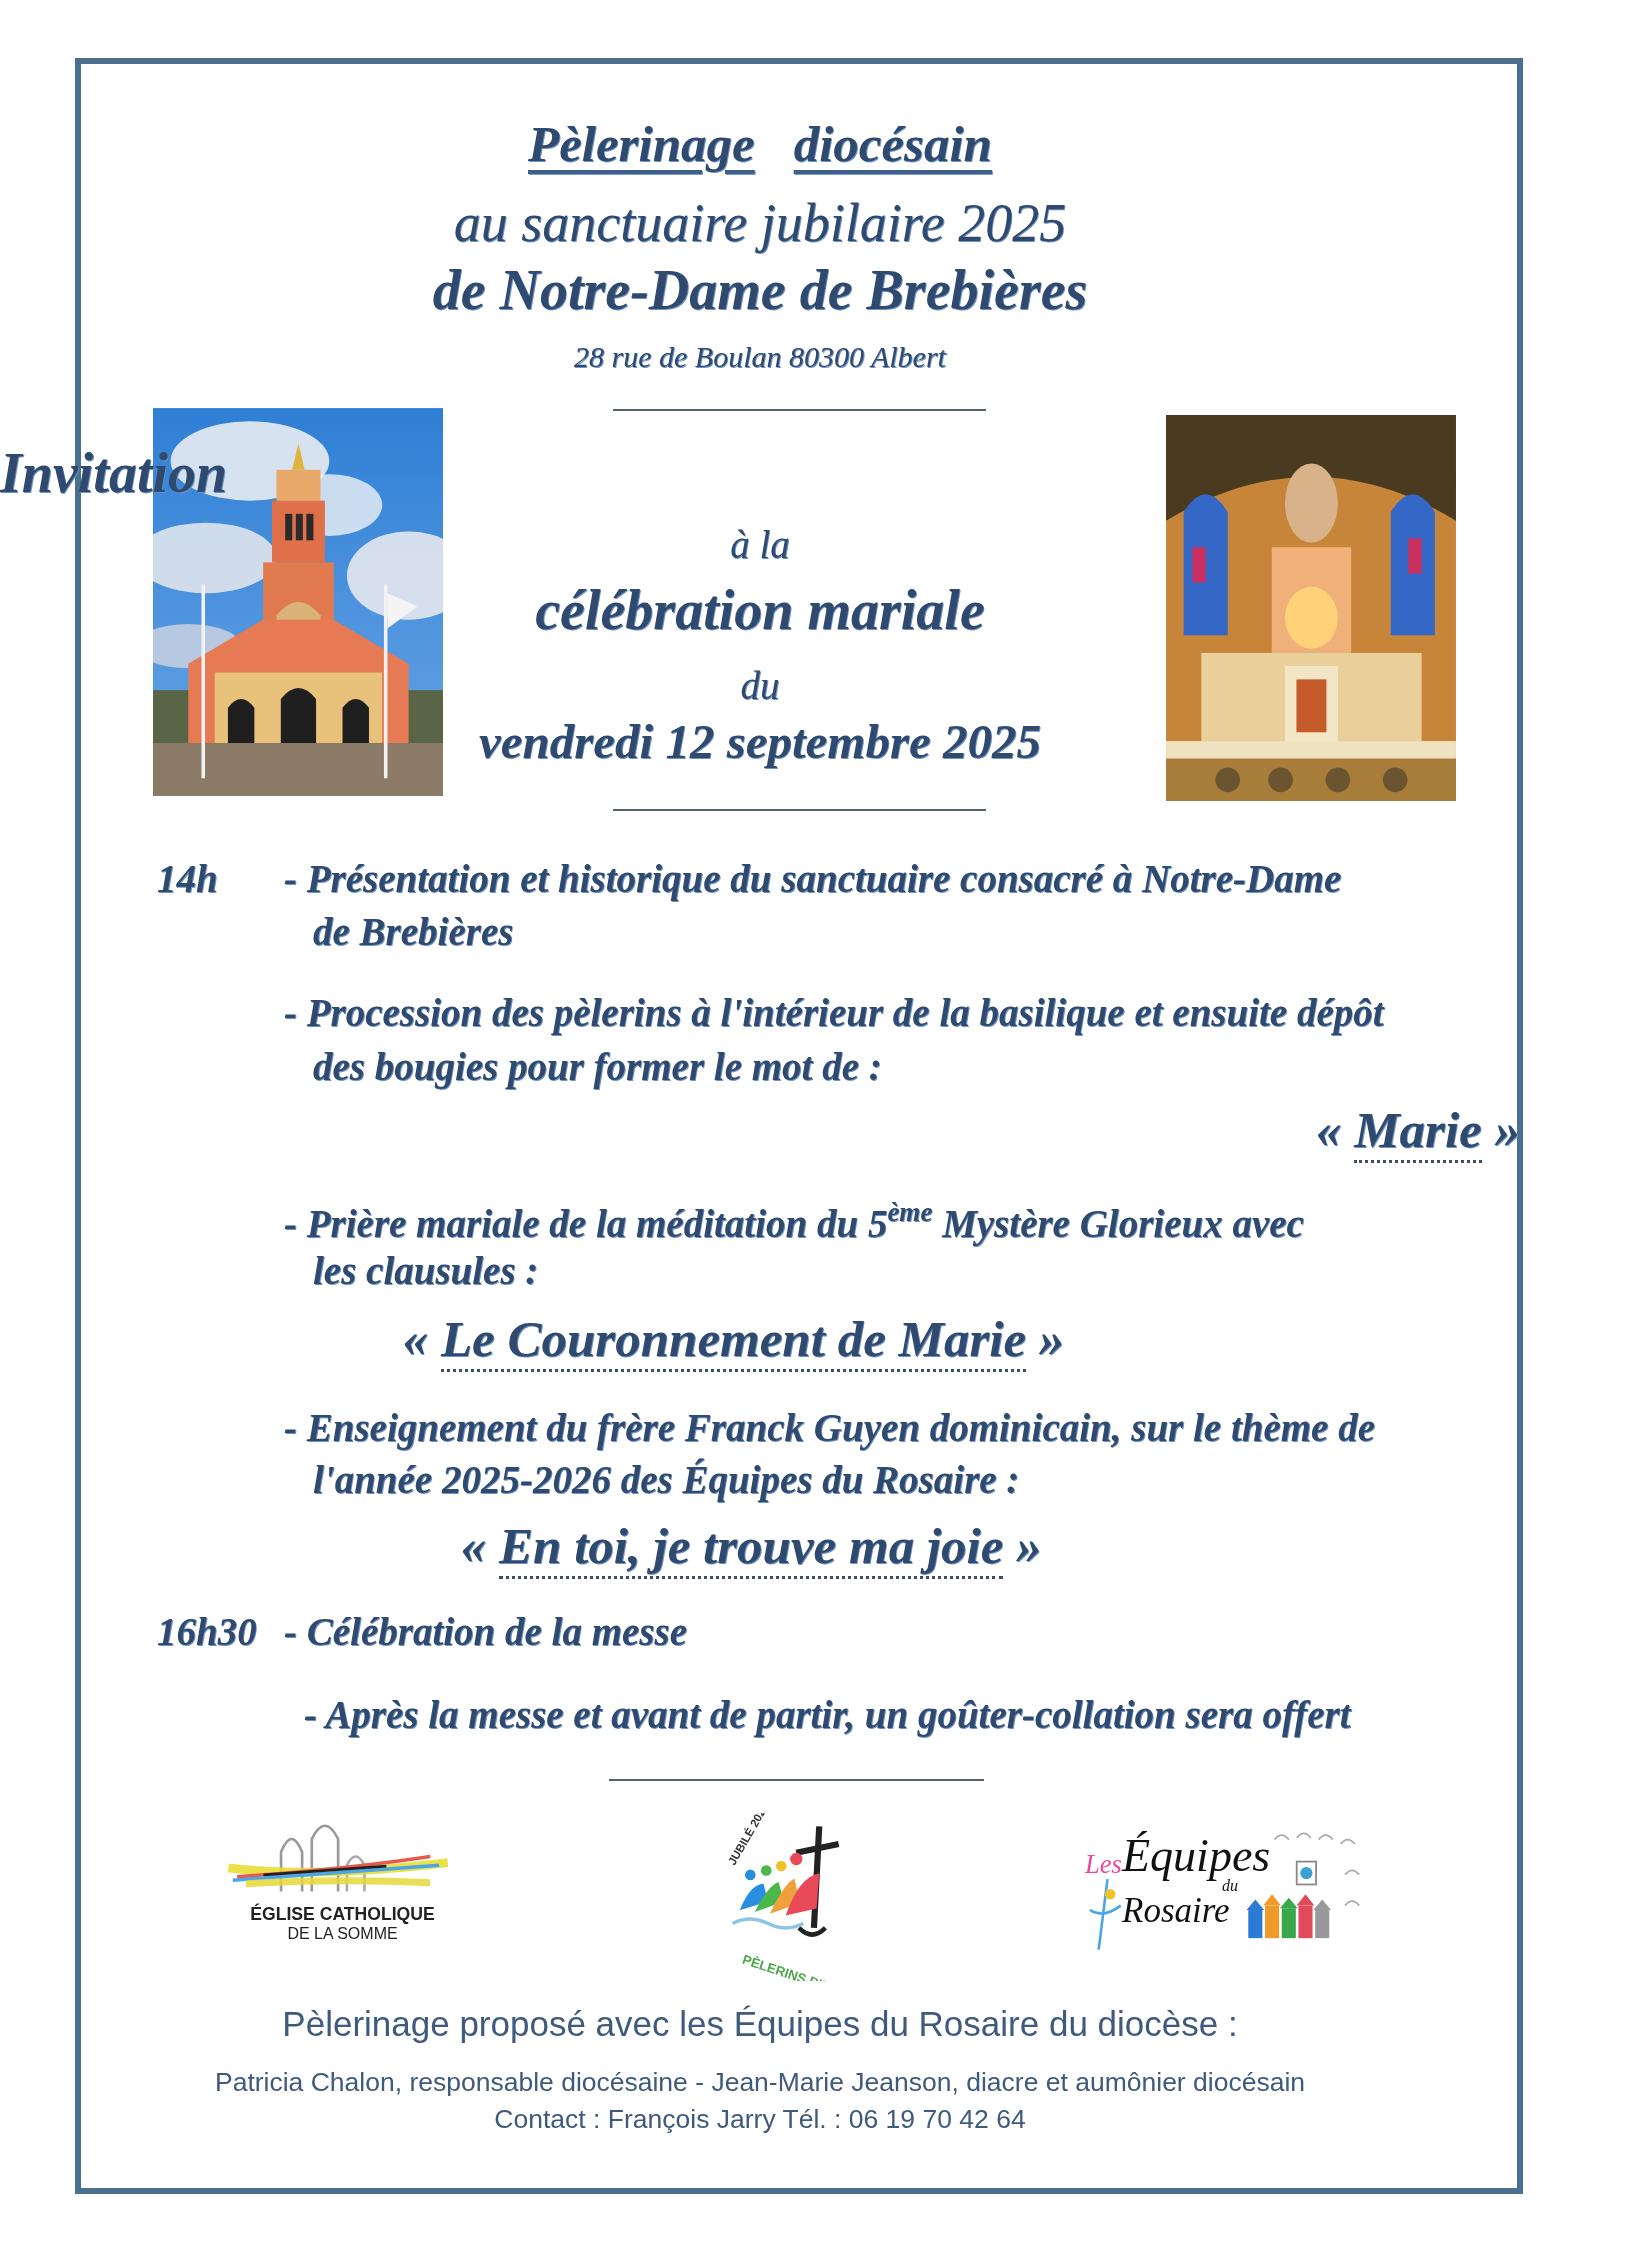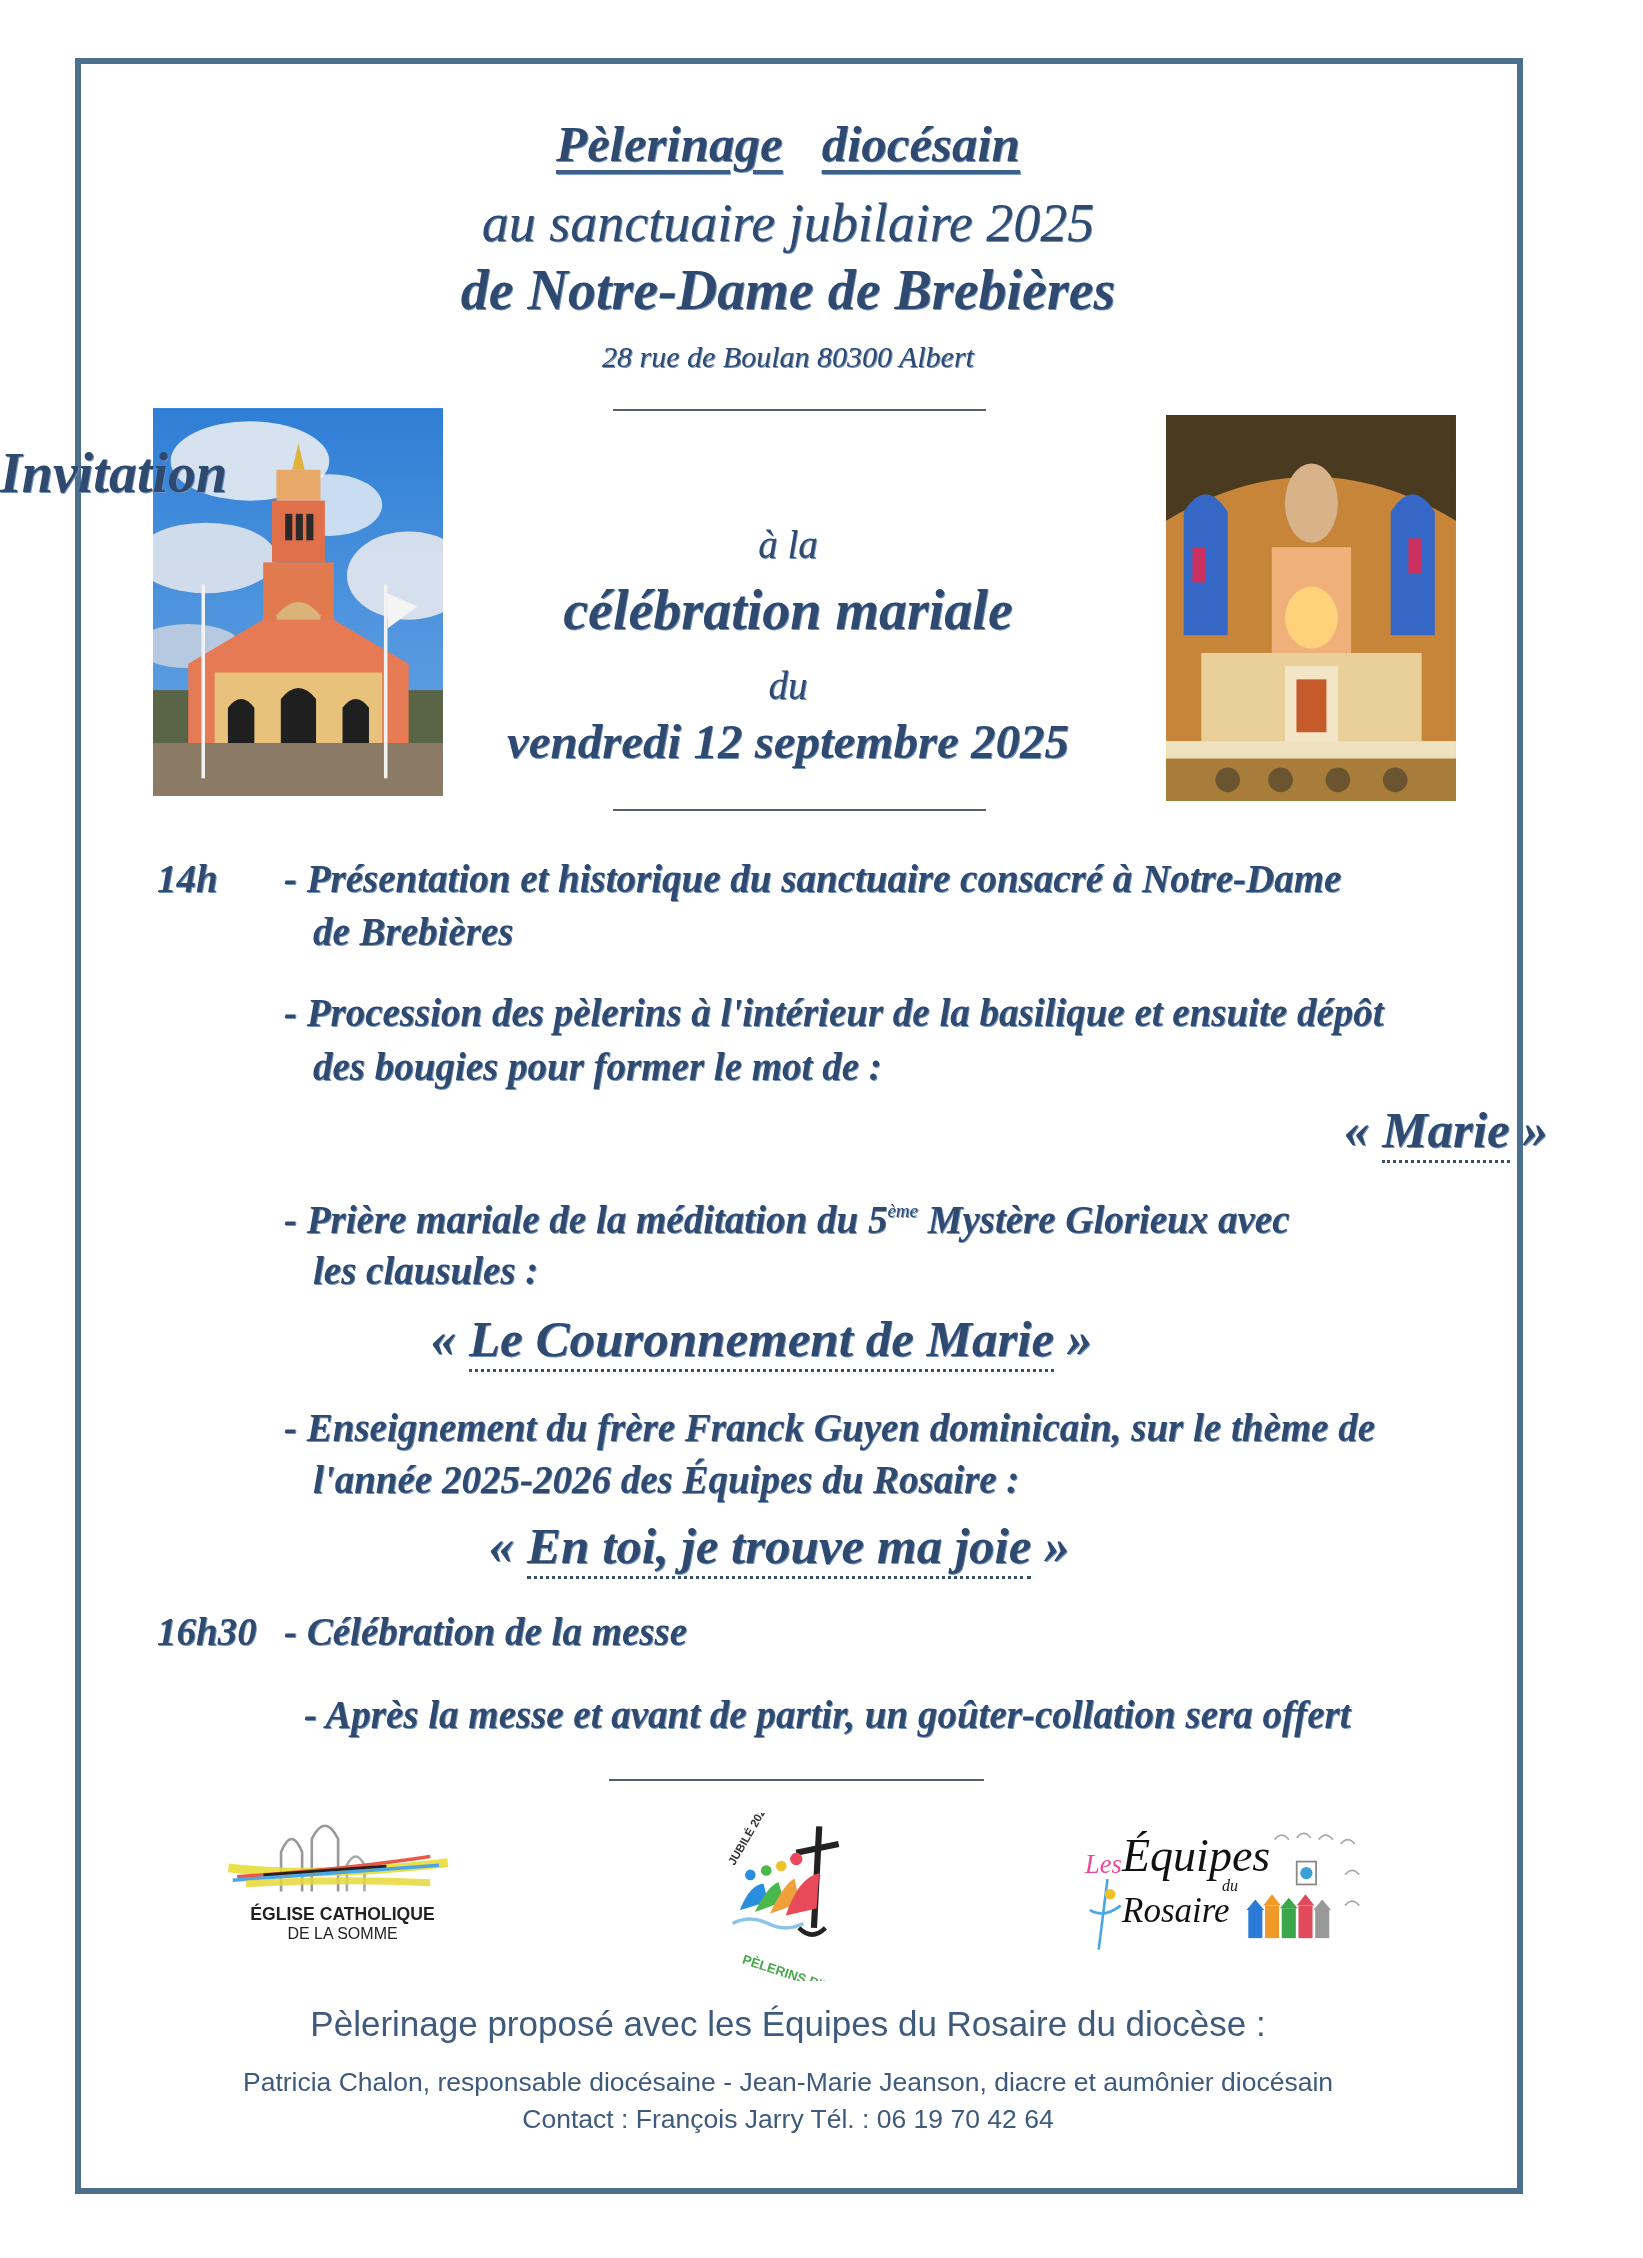--- a/index.html
+++ b/index.html
@@ -7,42 +7,42 @@
     width:1644px; height:2258px; position:relative; overflow:hidden;
     background:#ffffff;
     font-family:"Liberation Serif", "DejaVu Serif", serif;
     color:#2f4a6e;
   }
   .frame {
     position:absolute; left:75px; top:58px; width:1436px; height:2124px;
     border:6.2px solid #4a6f8f;
   }
   .abs { position:absolute; }
-  .center { left:0; width:1520px; text-align:center; white-space:nowrap;padding-left:28px; }
+  .center { left:0; width:1520px; text-align:center; white-space:nowrap; }
   .script { font-style:italic; font-weight:bold; color:#2f4a6e; text-shadow:0.9px 0.9px 0 #6f93c6; }
   .t-title { top:115px; font-size:51px; font-weight:bold; }
   .t-title span { text-decoration:underline; text-decoration-thickness:3.5px; text-underline-offset:8.8px; text-decoration-color:#3d5f8a; }
   .t-title span + span { margin-left:39px; }
   .t-sub { top:192px; font-size:54px; font-weight:normal; }
   .t-main { top:258px; font-size:56px; }
   .t-addr { top:340px; font-size:30px; font-weight:normal; }
   .rule { position:absolute; height:1.8px; background:#55606e; }
   .photo { position:absolute; overflow:hidden; }
   .t-inv { top:441px; font-size:56px; left:0; width:1644px; }
   .t-ala { top:522px; font-size:39px; font-weight:normal; }
   .t-cel { top:578px; font-size:56px; }
   .t-du  { top:663px; font-size:39px; font-weight:normal; }
   .t-date{ top:713px; font-size:49px; }
   .prog { font-size:39px; white-space:nowrap; }
   .time { left:157px; font-size:39px; }
   .dash-line { left:284px; }
   .cont { left:313px; }
   .quote { font-size:51px; }
   .quote .dot { border-bottom:3.5px dotted #3a4f6a; padding-bottom:1.8px; }
-  sup { font-size:19px; vertical-align:16px; font-weight:normal; }
+  sup { font-size:27px; vertical-align:16px; font-weight:bold; }
   .foot { font-family:"Liberation Sans", "DejaVu Sans", sans-serif; color:#3e5a7c; white-space:nowrap; }
   .foot1 { top:2004px; font-size:35px; }
   .foot2 { top:2067px; font-size:26.5px; }
   .foot3 { top:2104px; font-size:26.5px; }
   .logo-text { font-family:"Liberation Sans", "DejaVu Sans", sans-serif; font-weight:bold; color:#222; }
 </style>
 </head>
 <body>
 
 <div class="frame"></div>

